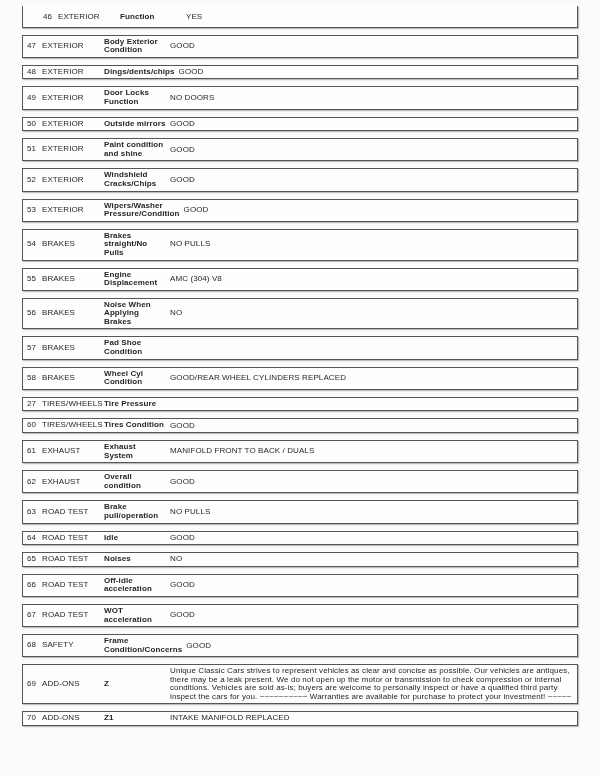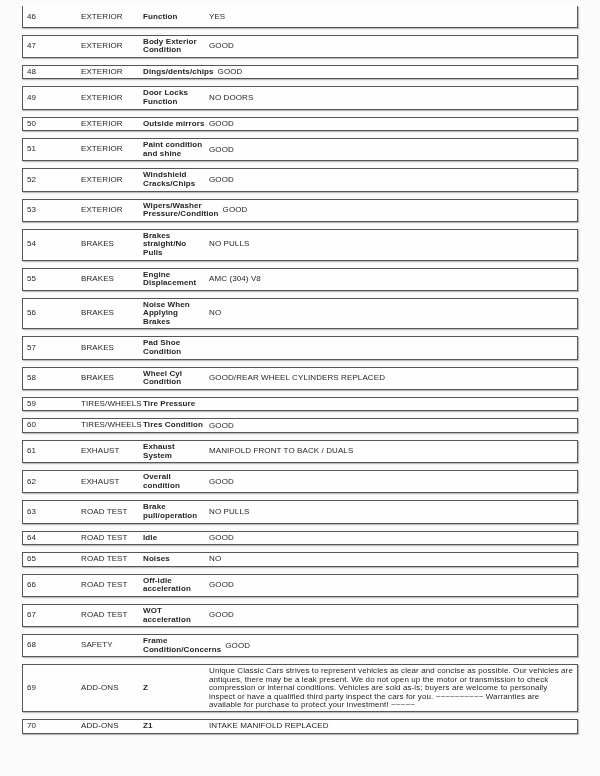--- a/index.html
+++ b/index.html
@@ -29,29 +29,29 @@
     margin-bottom: 7px;
     display: flex;
     align-items: center;
     padding: 2px 0;
   }
   
   .row.cut-top {
     border-top: none;
     padding-top: 7px;
     padding-bottom: 5px;
+    padding-left: 16px;
   }
   .cell { display: block; }
   .c-num {
     flex: 0 0 15px;
     padding-left: 4px;
   }
   .c-cat {
     flex: 0 0 62px;
-    margin-left: 39px;
   }
   .c-item {
     flex: 0 0 62px;
     font-weight: bold;
   }
   .c-val {
     flex: 1;
     padding-left: 4px;
     padding-right: 3px;
     line-height: 8.4px;
@@ -146,21 +146,21 @@
   </div>
 
   <div class="row">
     <span class="cell c-num">58</span>
     <span class="cell c-cat">BRAKES</span>
     <span class="cell c-item">Wheel Cyl Condition</span>
     <span class="cell c-val">GOOD/REAR WHEEL CYLINDERS REPLACED</span>
   </div>
 
   <div class="row">
-    <span class="cell c-num">59</span>
+    <span class="cell c-num">27</span>
     <span class="cell c-cat">TIRES/WHEELS</span>
     <span class="cell c-item">Tire Pressure</span>
   </div>
 
   <div class="row">
     <span class="cell c-num">60</span>
     <span class="cell c-cat">TIRES/WHEELS</span>
     <span class="cell c-item">Tires Condition</span>
     <span class="cell c-val">GOOD</span>
   </div>

